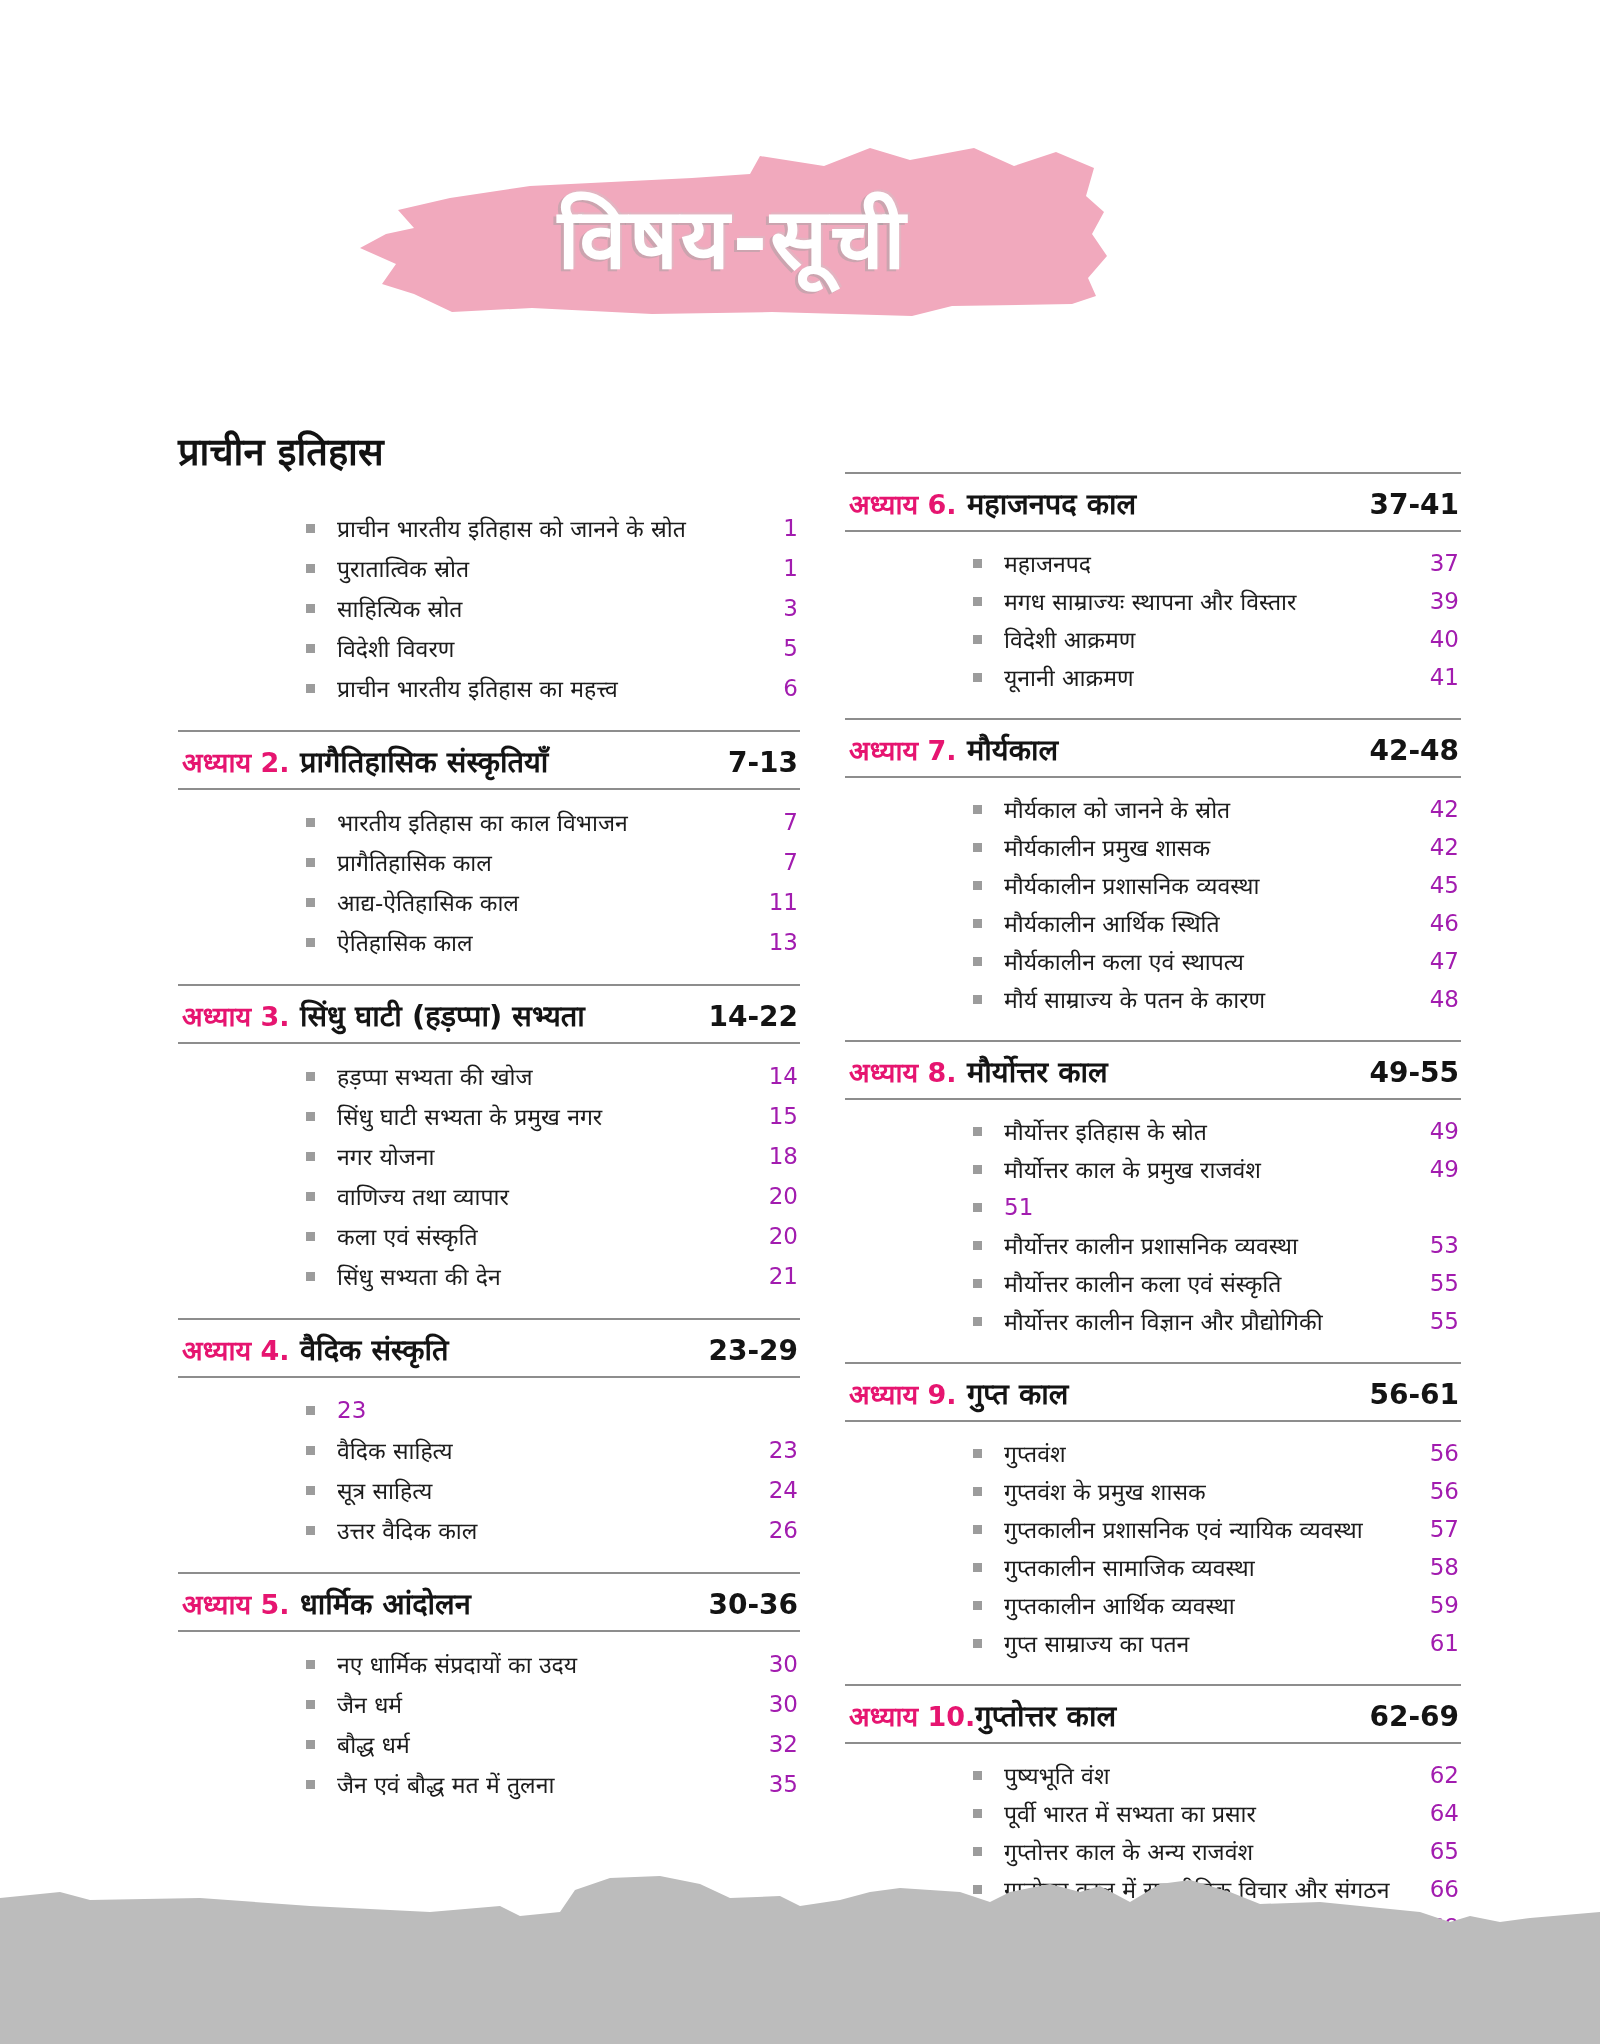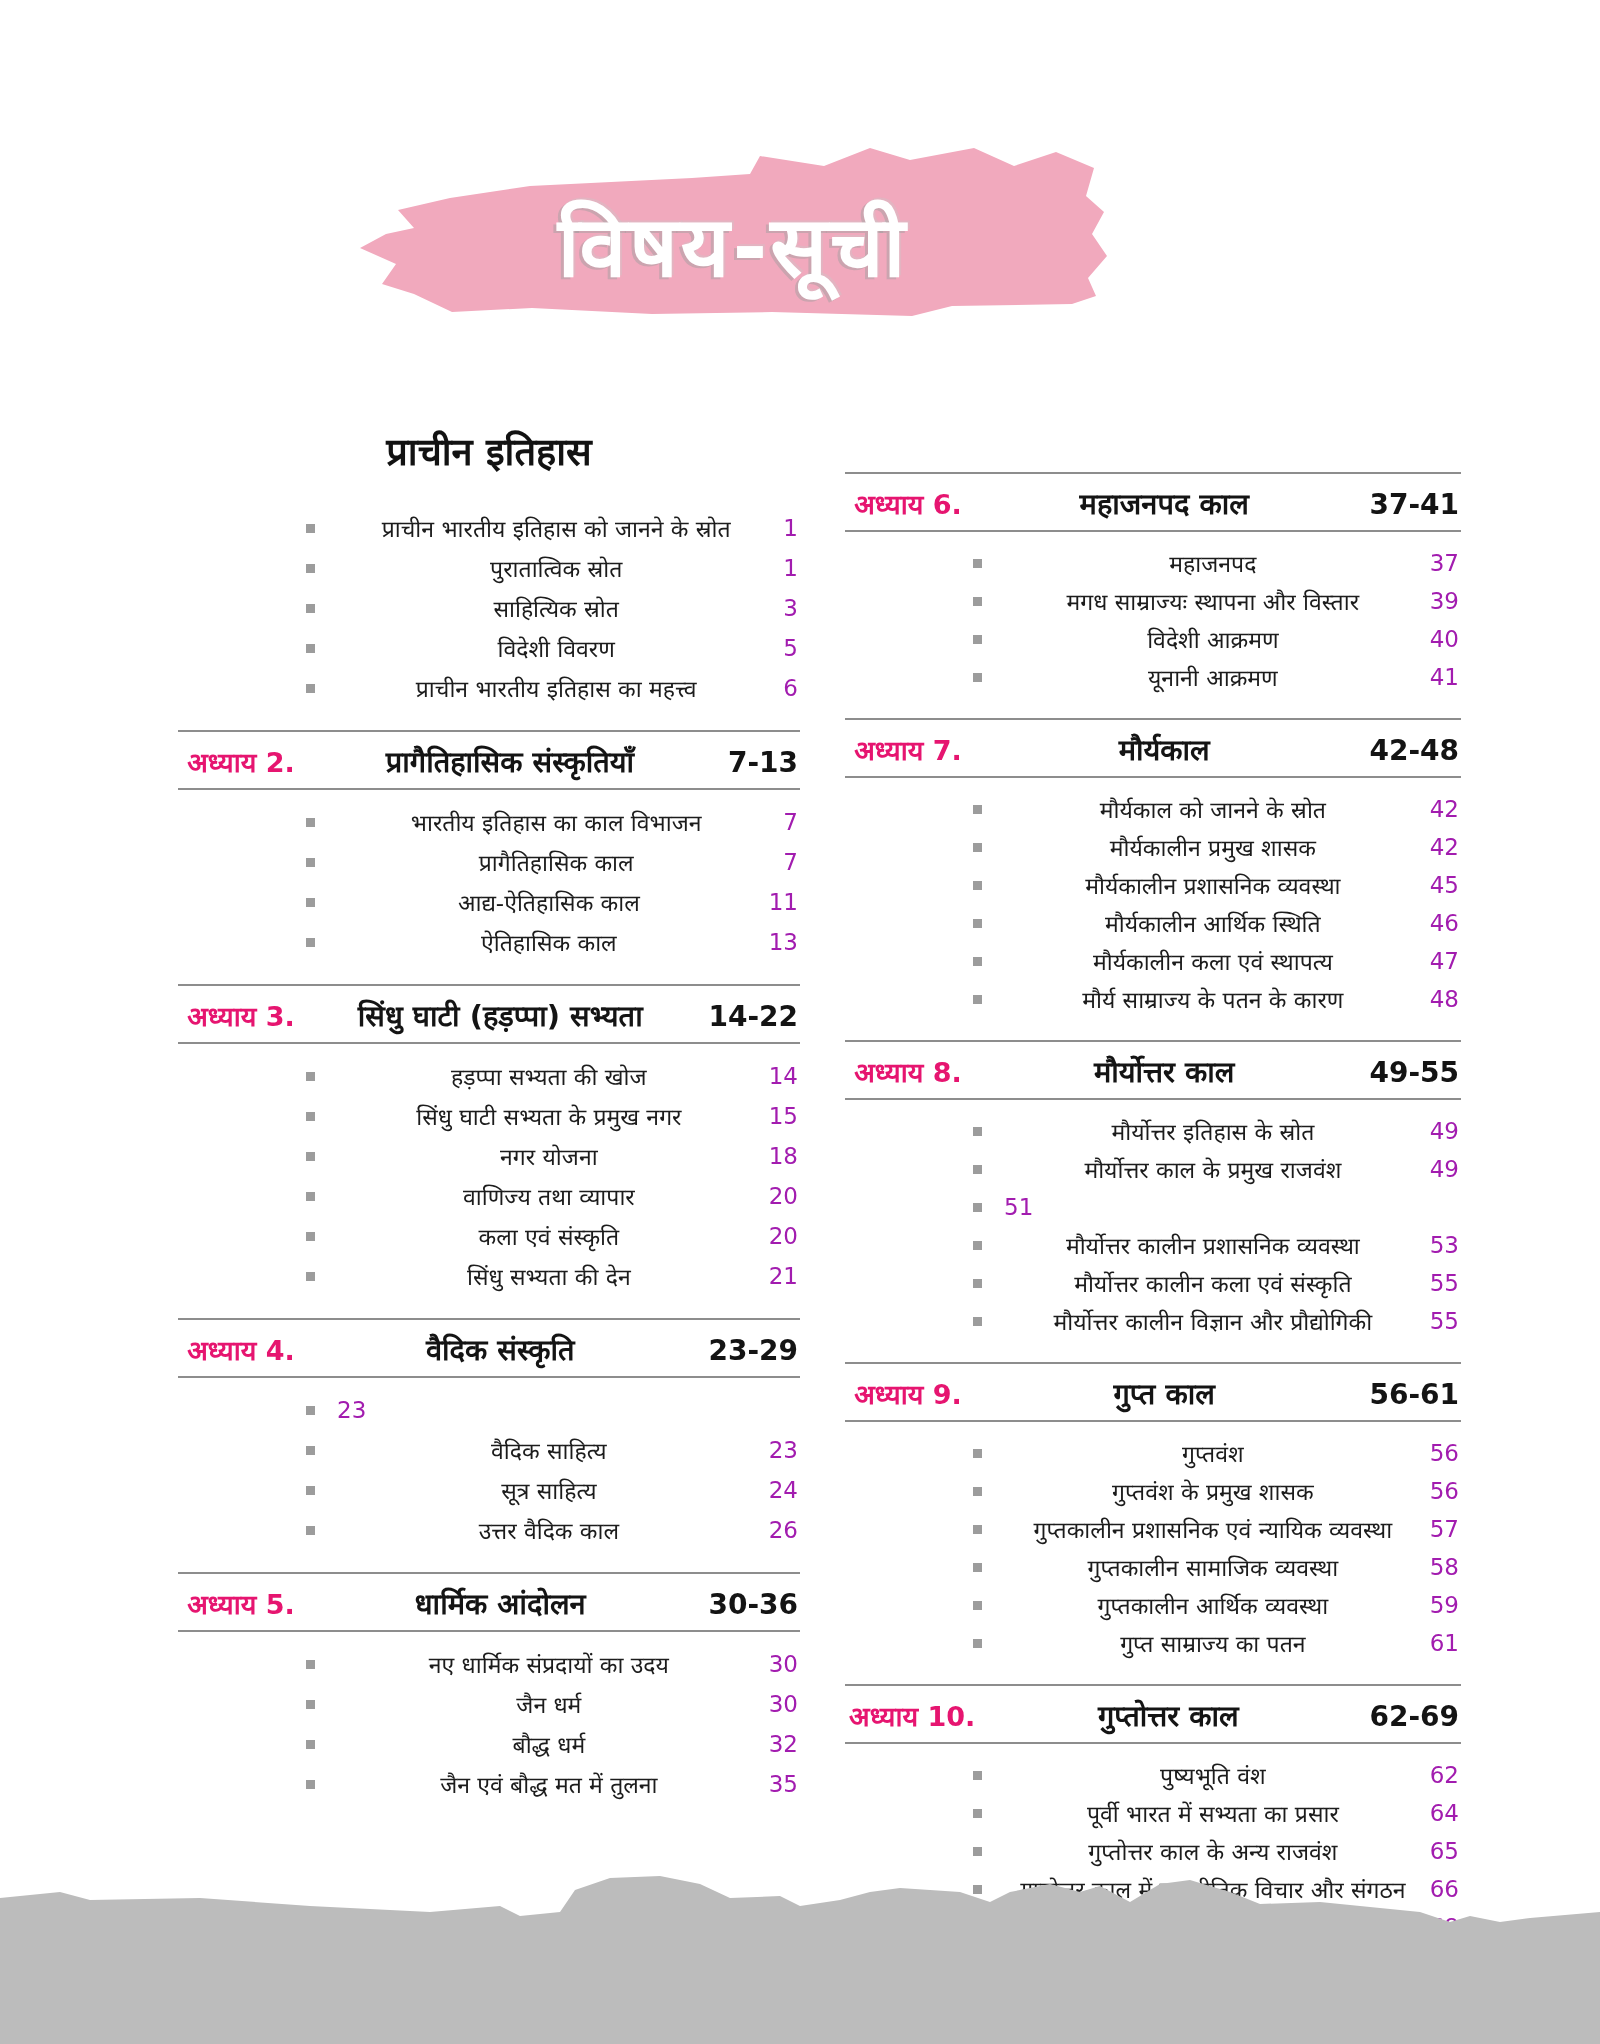--- a/index.html
+++ b/index.html
@@ -8,30 +8,30 @@
     background:#ffffff;
     font-family:"DejaVu Sans", sans-serif;
     position:relative;
     overflow:hidden;
   }
 
   
   .banner { position:absolute; left:352px; top:138px; width:762px; height:192px; }
   .banner svg { position:absolute; left:0; top:0; width:100%; height:100%; }
   .banner-text {
-    position:absolute; left:0; top:12px; width:100%; height:100%;
+    position:absolute; left:0; top:4px; width:100%; height:100%;
     display:flex; align-items:center; justify-content:center;
     font-size:84px; font-weight:bold; color:#ffffff;
     letter-spacing:3px;
     text-shadow:-3px 2px 0 rgba(158,158,158,0.45), 2px -2px 0 rgba(200,200,200,0.35);
     padding-bottom:6px; box-sizing:border-box;
   }
 
   
-  .col { position:absolute;text-align:center; }
+  .col { position:absolute; }
   .col-left  { left:178px; top:424px; width:622px; }
   .col-right { left:845px; top:472px; width:616px; }
 
   .section-title {
     font-size:38px; font-weight:bold; color:#121212;
     margin:0 0 20px 0;
   }
 
   .chapter { margin-bottom:12px; }
 

